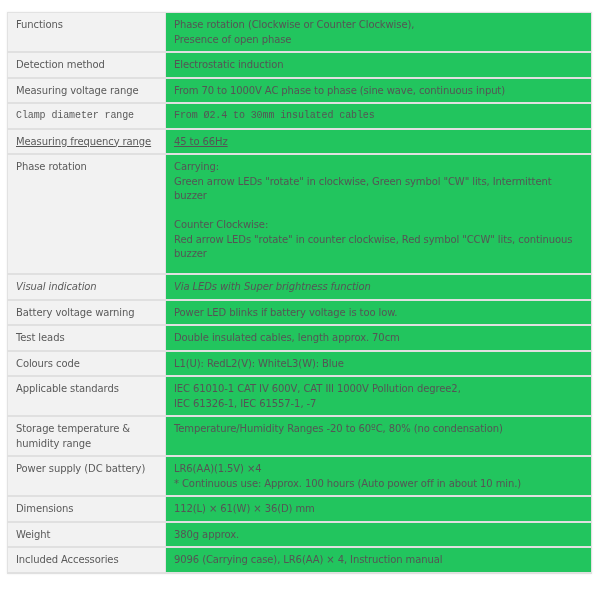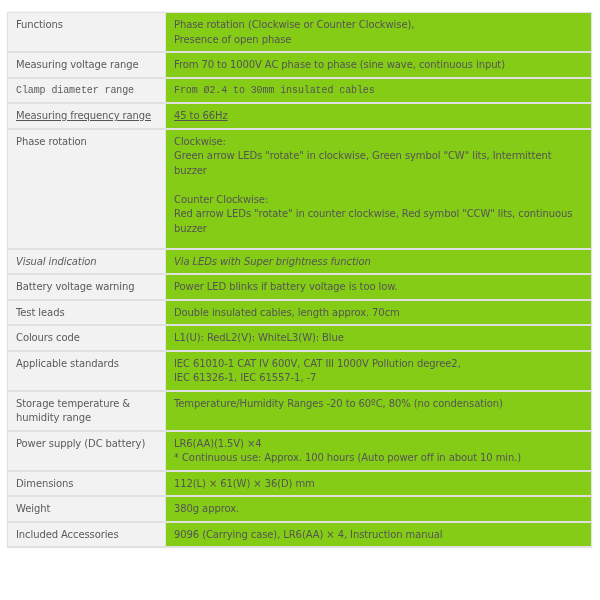--- a/index.html
+++ b/index.html
@@ -31,36 +31,42 @@
       padding: 5px 8px 4px 8px;
       line-height: 14.5px;
       letter-spacing: -0.1px;
     }
     .spec-table td.label {
       width: 141px;
       background: #f2f2f2;
       color: #5a5a5a;
     }
     .spec-table td.value {
-      background: #84cc16;
+      background: #22c55e;
       color: #555555;
     }
     .line { display: block; white-space: pre-wrap; }
     .blank { display: block; height: 14.5px; }
   </style>
 </head>
 <body>
 
 <table class="spec-table">
   <tbody id="spec-body">
       <tr style="height: 39px;">
         <td class="label">Functions</td>
         <td class="value">
           <span class="line">Phase rotation (Clockwise or Counter Clockwise),</span>
           <span class="line">Presence of open phase</span>
+        </td>
+      </tr>
+      <tr style="height: 24px;">
+        <td class="label">Detection method</td>
+        <td class="value">
+          <span class="line">Electrostatic induction</span>
         </td>
       </tr>
       <tr style="height: 24px;">
         <td class="label">Measuring voltage range</td>
         <td class="value">
           <span class="line">From 70 to 1000V AC phase to phase (sine wave, continuous input)</span>
         </td>
       </tr>
       <tr style="height: 24px; font-family: Liberation Mono, monospace;">
         <td class="label">Clamp diameter range</td>
@@ -70,21 +76,21 @@
       </tr>
       <tr style="height: 23px; text-decoration: underline;">
         <td class="label">Measuring frequency range</td>
         <td class="value">
           <span class="line">45 to 66Hz</span>
         </td>
       </tr>
       <tr style="height: 120px;">
         <td class="label">Phase rotation</td>
         <td class="value">
-          <span class="line">Clockwise:</span>
+          <span class="line">Carrying:</span>
           <span class="line">Green arrow LEDs "rotate" in clockwise, Green symbol "CW" lits, Intermittent</span>
           <span class="line">buzzer</span>
           <span class="blank"></span>
           <span class="line">Counter Clockwise:</span>
           <span class="line">Red arrow LEDs "rotate" in counter clockwise, Red symbol "CCW" lits, continuous</span>
           <span class="line">buzzer</span>
         </td>
       </tr>
       <tr style="height: 24px; font-style: italic;">
         <td class="label">Visual indication</td>

